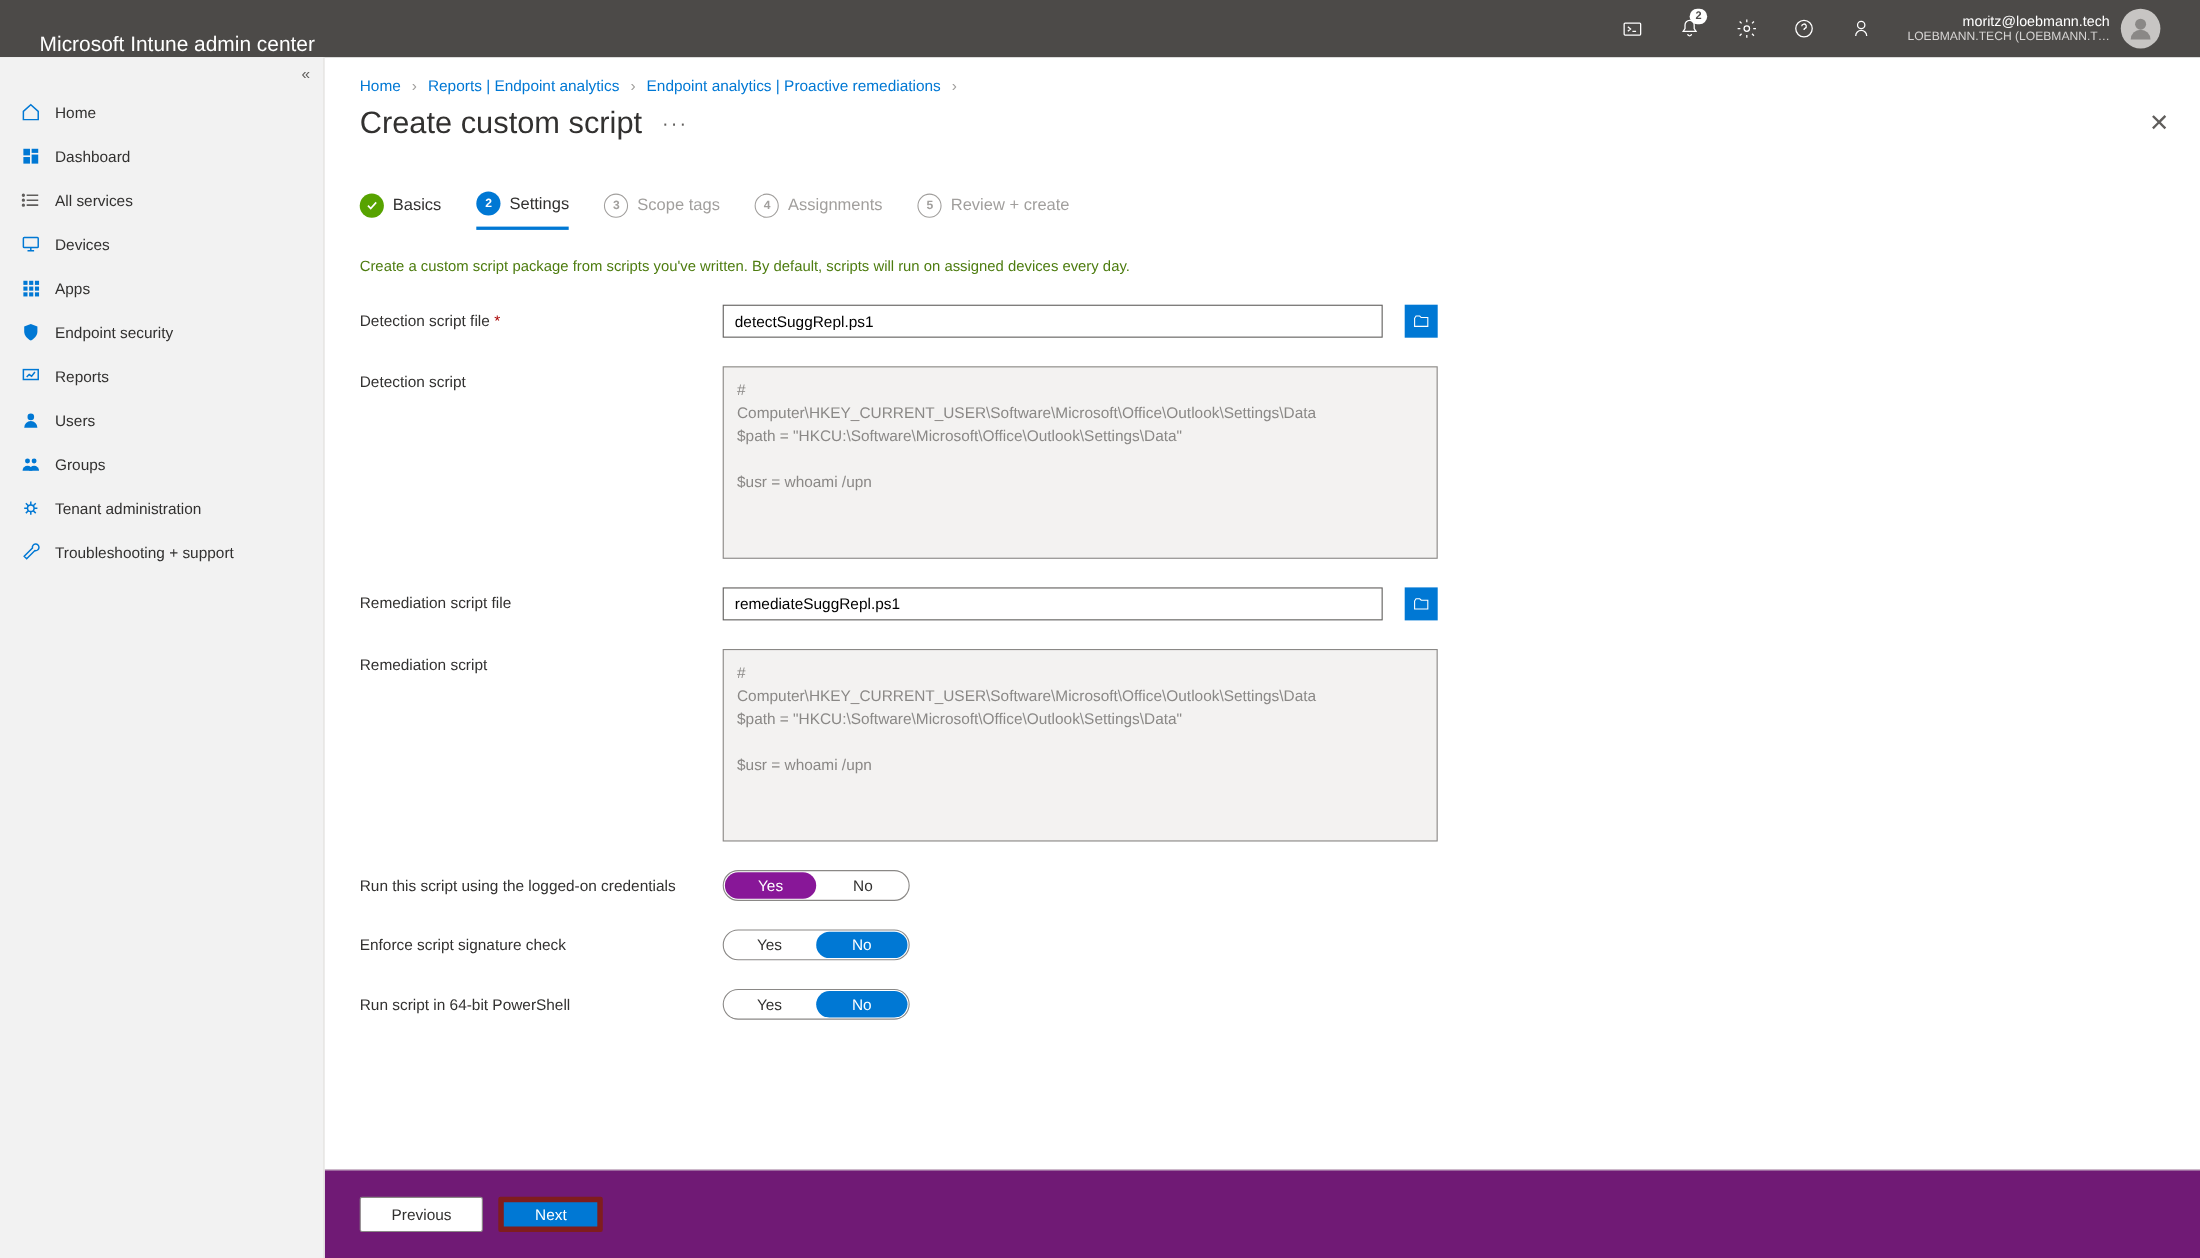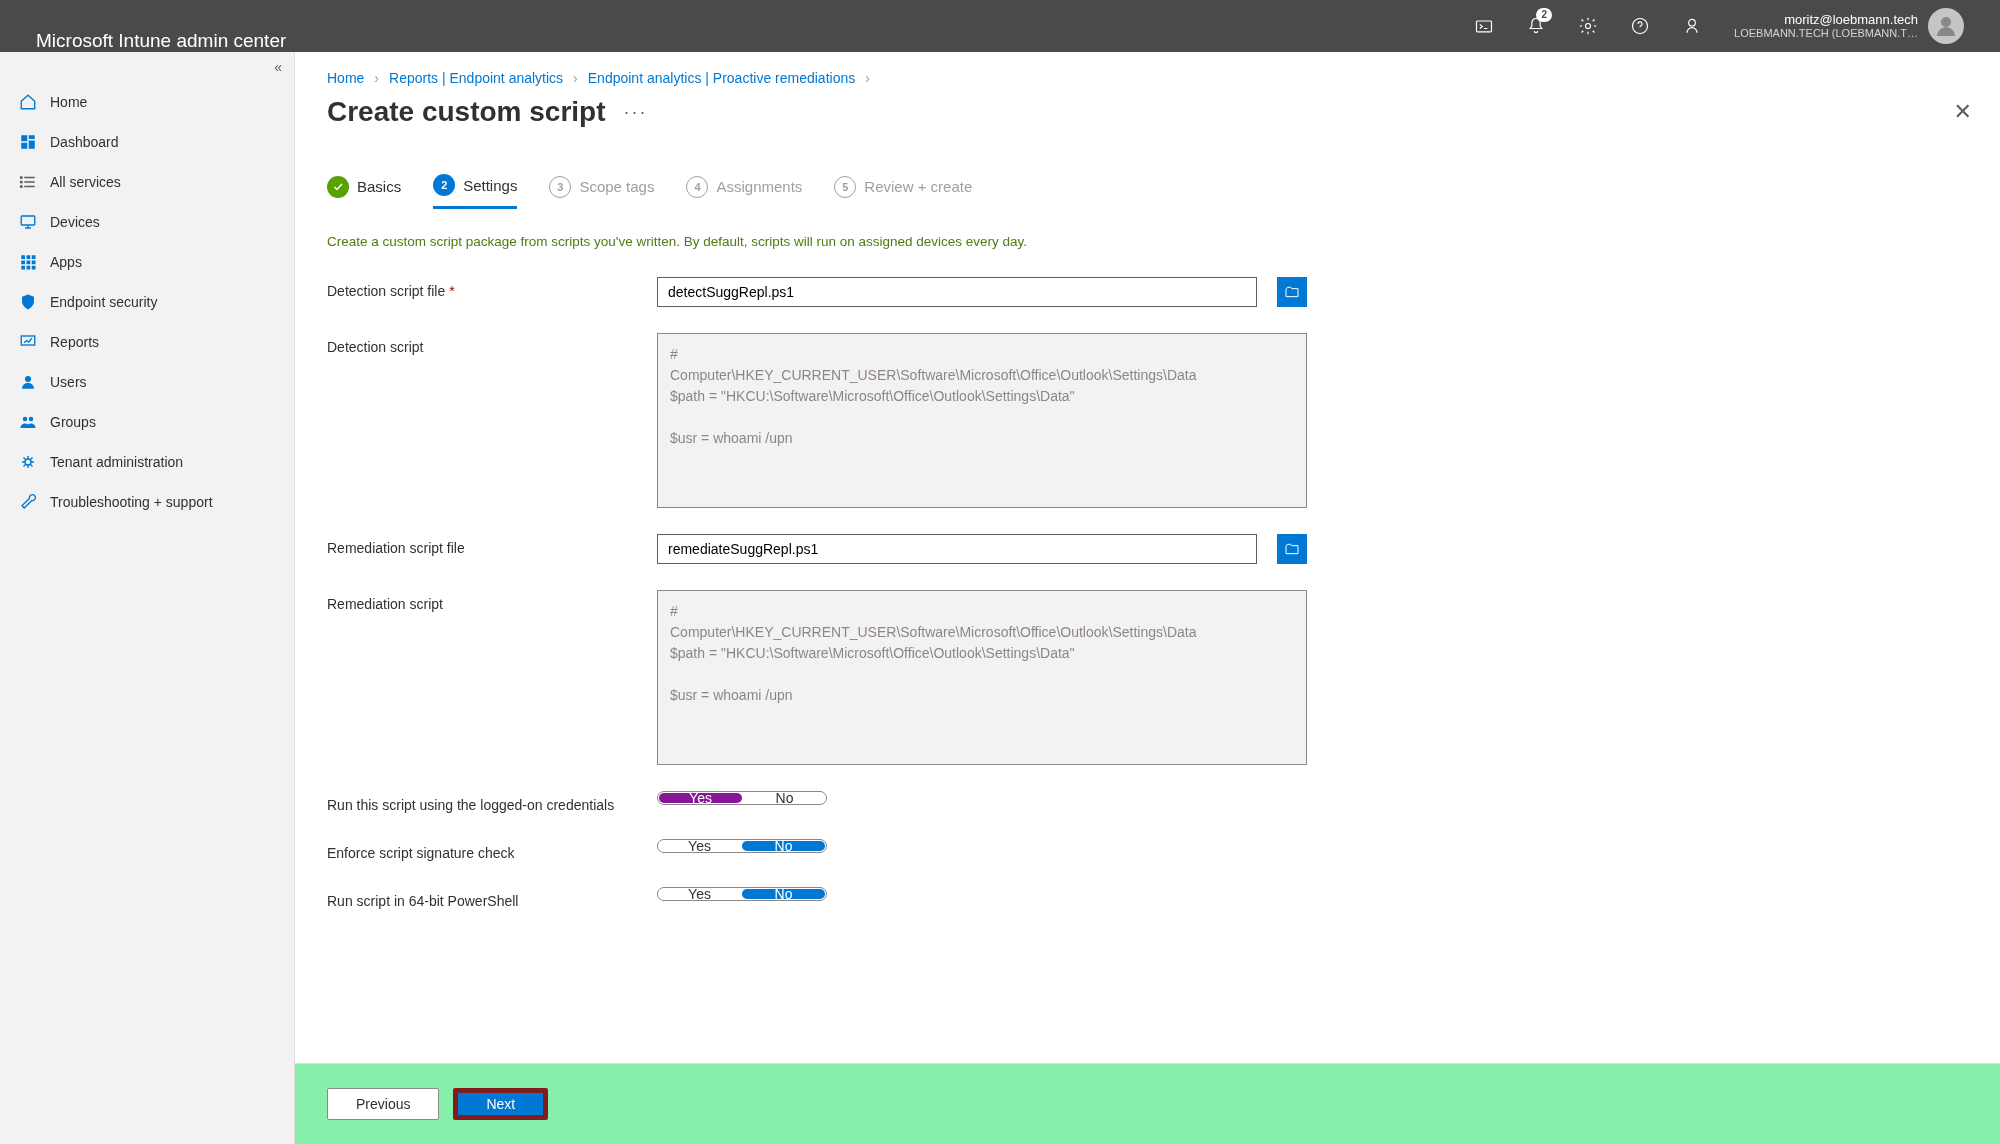--- a/index.html
+++ b/index.html
@@ -25,21 +25,21 @@
   .nav{list-style:none;margin-top:22px}
   .nav li{display:flex;align-items:center;gap:12px;padding:0 18px;height:40px;cursor:pointer;font-size:14px;color:#323130}
   .nav-icon{width:20px;height:20px;display:flex;align-items:center;justify-content:center}
   
   .main{flex:1;display:flex;flex-direction:column;overflow:hidden}
   .content{flex:1;padding:18px 28px 0 32px;overflow:auto}
   .breadcrumb{display:flex;align-items:center;gap:10px;font-size:14px;margin-bottom:10px}
   .breadcrumb a{color:#0078d4;text-decoration:none;cursor:pointer}
   .chev{color:#a19f9d}
   .page-head{display:flex;align-items:center}
-  .page-title{font-size:28px;font-weight:700;color:#323130}
+  .page-title{font-size:28px;font-weight:400;color:#323130}
   .ellipsis{margin-left:18px;color:#605e5c;cursor:pointer;font-size:18px;letter-spacing:2px}
   .close-x{margin-left:auto;font-size:22px;color:#605e5c;cursor:pointer;font-weight:300}
   
   .stepper{display:flex;gap:32px;margin-top:46px;border-bottom:1px solid transparent}
   .step{display:flex;align-items:center;gap:8px;padding-bottom:10px;cursor:pointer}
   .step-circle{width:22px;height:22px;border-radius:50%;display:flex;align-items:center;justify-content:center;font-size:11px;font-weight:600}
   .step.done .step-circle{background:#57a300;color:#fff}
   .step.current .step-circle{background:#0078d4;color:#fff}
   .step.later .step-circle{border:1px solid #a19f9d;color:#a19f9d}
   .step-label{font-size:15px}
@@ -52,27 +52,27 @@
   .form{margin-top:28px}
   .row{display:flex;align-items:flex-start;margin-bottom:26px;max-width:1000px}
   .row .lbl{flex:0 0 330px;font-size:14px;color:#323130;padding-top:6px}
   .req{color:#a80000;margin-left:4px}
   .row .val{flex:1;display:flex;gap:20px;max-width:650px}
   .txt{flex:1;height:30px;border:1px solid #605e5c;padding:0 10px;font-size:14px;background:#fff}
   .upload-btn{width:30px;height:30px;background:#0078d4;display:flex;align-items:center;justify-content:center;cursor:pointer}
   .upload-btn svg{stroke:#fff;fill:none;stroke-width:1.5}
   .code{flex:1;height:175px;border:1px solid #8a8886;background:#f3f2f1;color:#8a8886;padding:10px 12px;font-size:14px;line-height:1.5;overflow-y:scroll;white-space:pre-wrap;word-break:break-all;font-family:"Segoe UI",sans-serif}
   
-  .pill{display:flex;width:170px;height:14px;border:1px solid #8a8886;border-radius:15px;overflow:hidden}
+  .pill{display:flex;width:170px;height:28px;border:1px solid #8a8886;border-radius:15px;overflow:hidden}
   .pill-half{flex:1;display:flex;align-items:center;justify-content:center;font-size:14px;cursor:pointer}
   .pill .sel-purple{background:#881798;color:#fff;border-radius:14px;margin:1px}
   .pill .sel-blue{background:#0078d4;color:#fff;border-radius:14px;margin:1px}
   .pill .unsel{color:#323130}
   
-  .footer{border-top:1px solid #e1dfdd;padding:24px 32px;display:flex;gap:14px;background:#86efac}
+  .footer{border-top:1px solid #e1dfdd;padding:24px 32px;display:flex;gap:14px;background:#701a75}
   .btn{height:32px;padding:0 28px;font-size:14px;cursor:pointer;border-radius:2px}
   .btn-secondary{background:#fff;color:#323130;border:1px solid #8a8886}
   .btn-primary{background:#0078d4;color:#fff;border:5px solid #7f1d1d}
 </style>
 </head>
 <body>
 
 <div class="topbar">
   <div class="topbar-title">Microsoft Intune admin center</div>
   <div class="topbar-spacer"></div>

